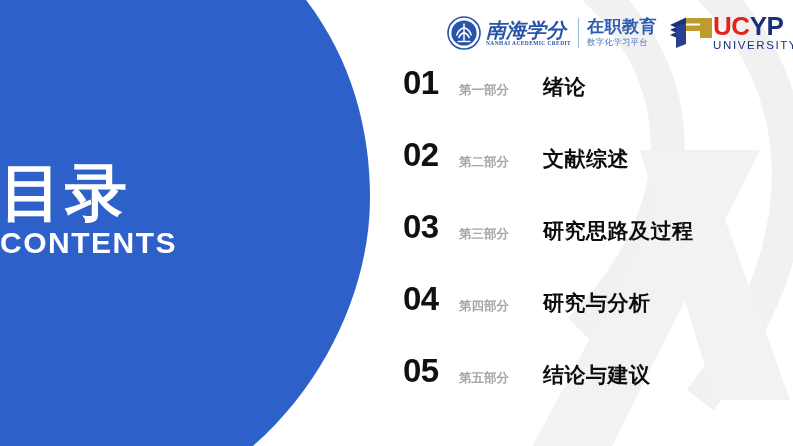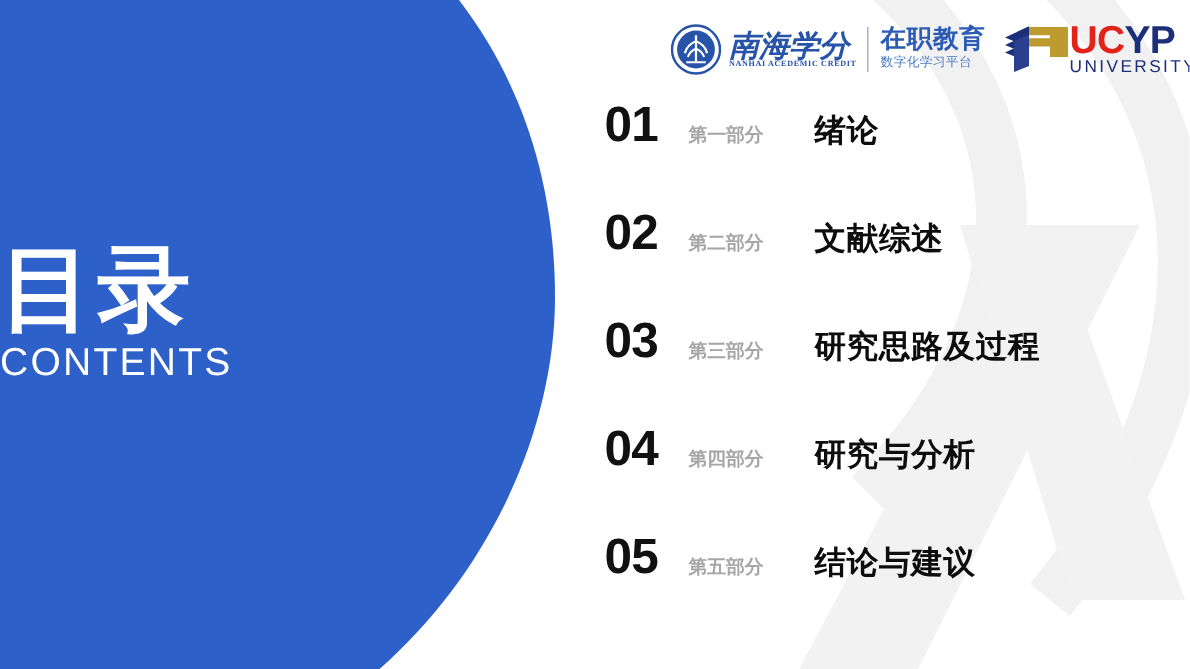--- a/index.html
+++ b/index.html
@@ -52,22 +52,22 @@
     font-size: 62px;
     font-weight: bold;
     color: #ffffff;
     line-height: 0.98;
     letter-spacing: 3px;
     margin: 0;
     white-space: nowrap;
   }
   #title-en {
     font-family: "Liberation Sans", sans-serif;
-    font-size: 26px;
-    font-weight: 400;
+    font-size: 30px;
+    font-weight: 700;
     color: #ffffff;
     letter-spacing: 1.5px;
     margin: 2px 0 0 0;
     white-space: nowrap;
   }
 
   
   #logo-bar {
     position: absolute;
     left: 447px;

